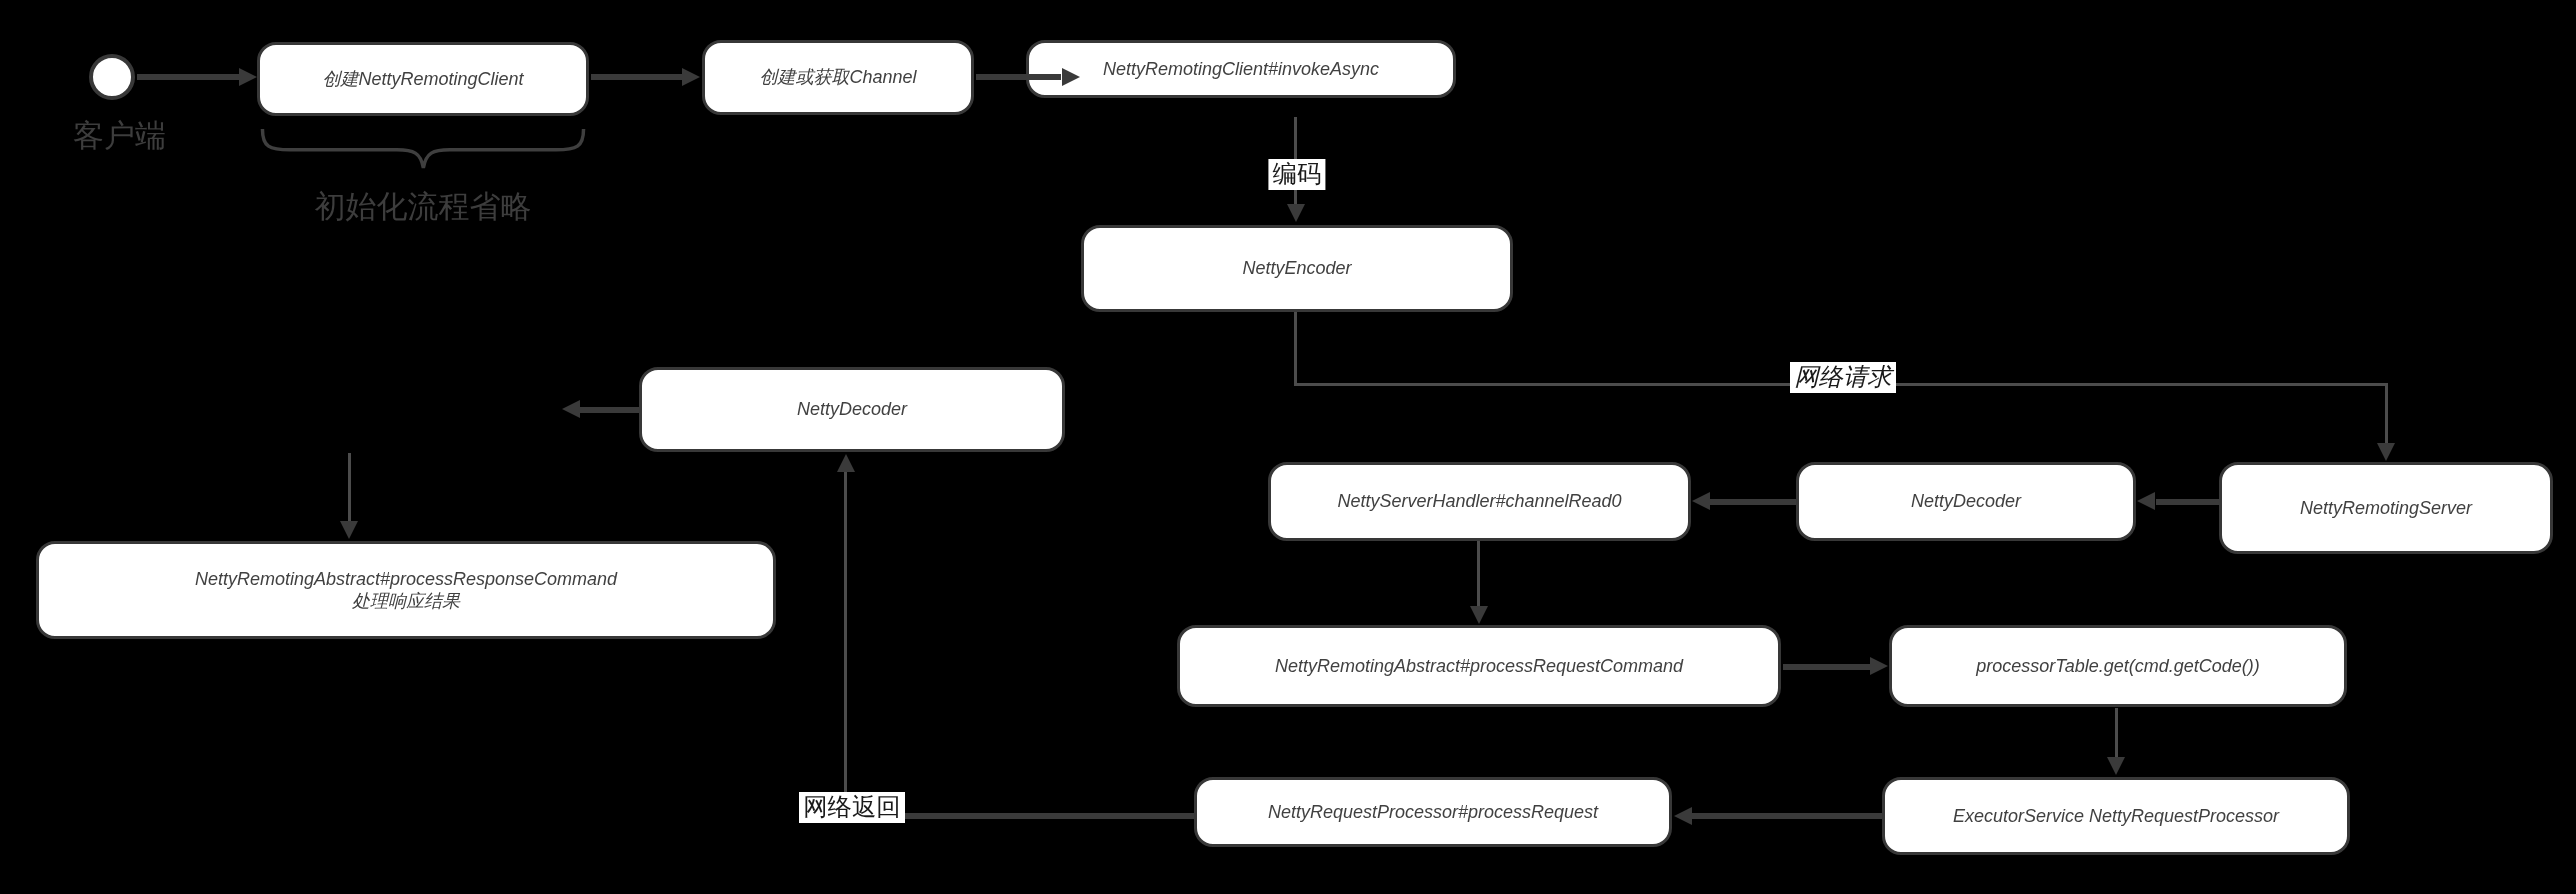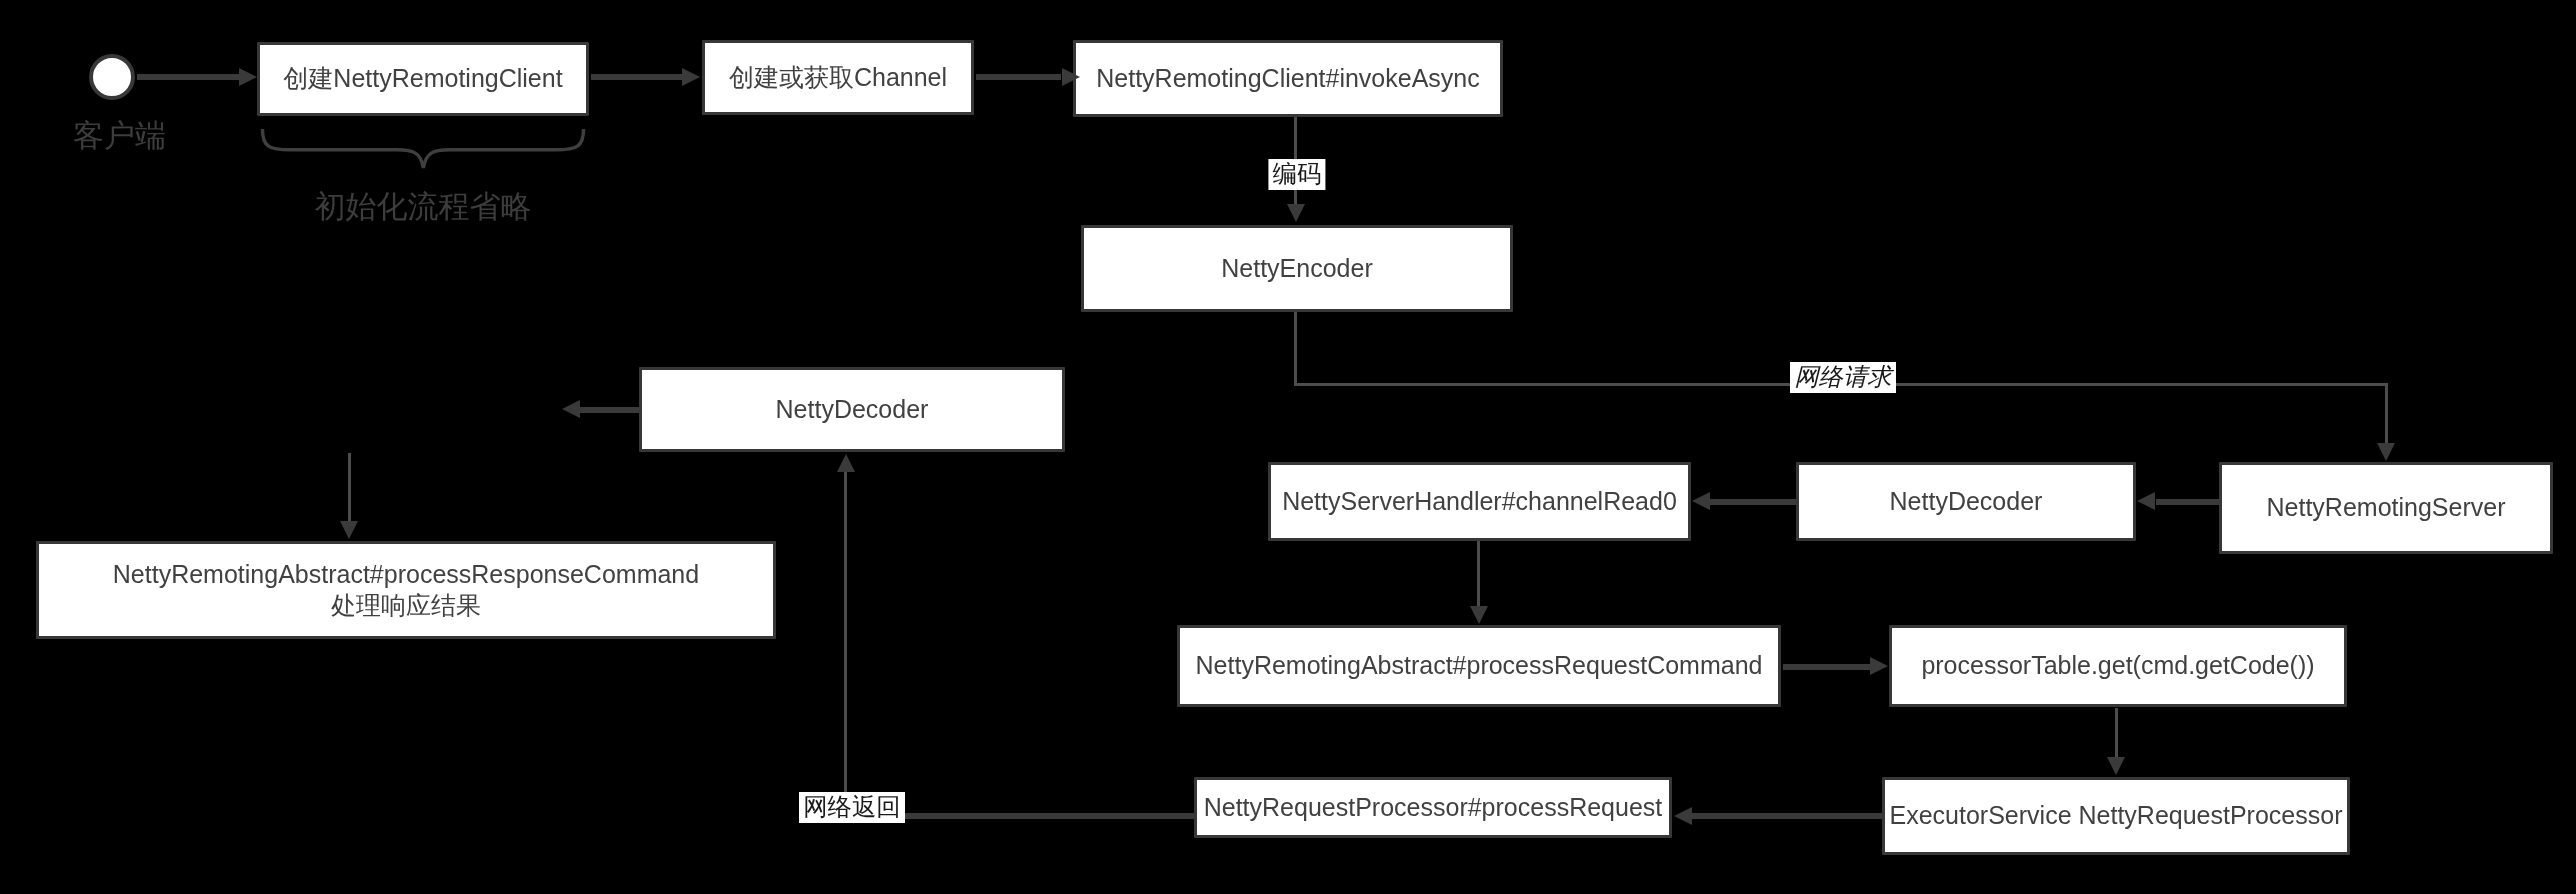--- a/index.html
+++ b/index.html
@@ -6,23 +6,23 @@
     --bg:#000000; --node-fill:#ffffff; --node-border:#383838; --node-text:#414141;
     --line:#3a3a3a; --line-thin:#4c4c4c; --muted:#3d3d3d; --label-bg:#ffffff; --label-text:#1a1a1a;
   }
   html,body{margin:0;padding:0;background:var(--bg);}
   .stage{
     position:relative; width:2576px; height:895px; background:var(--bg); overflow:hidden;
     font-family:"Liberation Sans","DejaVu Sans",sans-serif;
   }
   .node{
     position:absolute; box-sizing:border-box; background:var(--node-fill);
-    border:3.5px solid var(--node-border); border-radius:1px;
+    border:3.5px solid var(--node-border); border-radius:19px;
     display:flex; flex-direction:column; align-items:center; justify-content:center;
-    color:var(--node-text); font-size:25px; font-weight:300; text-align:center; line-height:1.25;
+    color:var(--node-text); font-size:18px; font-weight:300; text-align:center; line-height:1.25;font-style:italic;
   }
   .circle{
     position:absolute; box-sizing:border-box; background:var(--node-fill);
     border:4.2px solid var(--node-border); border-radius:50%;
   }
   .hline,.vline{position:absolute; background:var(--line);}
   .thin{background:var(--line-thin);}
   .ah{position:absolute; width:0; height:0;}
   .ah-r{border-top:9px solid transparent;border-bottom:9px solid transparent;border-left:18px solid var(--line);}
   .ah-l{border-top:9px solid transparent;border-bottom:9px solid transparent;border-right:18px solid var(--line);}
@@ -42,21 +42,21 @@
 
   <div class="circle" style="left:89px;top:54px;width:46px;height:46px;"></div>
   <div class="note" style="left:73px;top:115px;">客户端</div>
 
   <div class="node" style="left:257px;top:42px;width:332px;height:74px;">
     <span>创建NettyRemotingClient</span>
   </div>
   <div class="node" style="left:702px;top:40px;width:272px;height:75px;">
     <span>创建或获取Channel</span>
   </div>
-  <div class="node" style="left:1073px;top:40px;width:430px;height:77px;">
+  <div class="node" style="left:1026px;top:40px;width:430px;height:58px;">
     <span>NettyRemotingClient#invokeAsync</span>
   </div>
 
   <svg class="brace" style="left:257px;top:129px;" width="332" height="43" viewBox="0 0 475 62">
     <path d="M 6,0 C 6,26 16,30 46,30 L 200,30 C 224,30 234,34 238,56 C 242,34 252,30 276,30 L 429,30 C 459,30 469,26 469,0" fill="none" stroke="#3f3f3f" stroke-width="5" stroke-linecap="round"></path>
   </svg>
   <div class="note" style="left:423px;top:186px;transform:translateX(-50%);">初始化流程省略</div>
 
   <div class="node" style="left:1081px;top:225px;width:432px;height:87px;">
     <span>NettyEncoder</span>
@@ -81,21 +81,21 @@
   </div>
   <div class="node" style="left:1177px;top:625px;width:604px;height:82px;">
     <span>NettyRemotingAbstract#processRequestCommand</span>
   </div>
   <div class="node" style="left:1889px;top:625px;width:458px;height:82px;">
     <span>processorTable.get(cmd.getCode())</span>
   </div>
   <div class="node" style="left:1882px;top:777px;width:468px;height:78px;">
     <span>ExecutorService NettyRequestProcessor</span>
   </div>
-  <div class="node" style="left:1194px;top:777px;width:478px;height:61px;">
+  <div class="node" style="left:1194px;top:777px;width:478px;height:70px;">
     <span>NettyRequestProcessor#processRequest</span>
   </div>
 
   <div class="hline" style="left:137px;top:74px;width:103px;height:5.6px;"></div>
   <div class="ah ah-r" style="left:239px;top:68px;"></div>
 
   <div class="hline" style="left:591px;top:74px;width:92px;height:5.6px;"></div>
   <div class="ah ah-r" style="left:682px;top:68px;"></div>
 
   <div class="hline" style="left:976px;top:74px;width:85px;height:5.6px;"></div>

